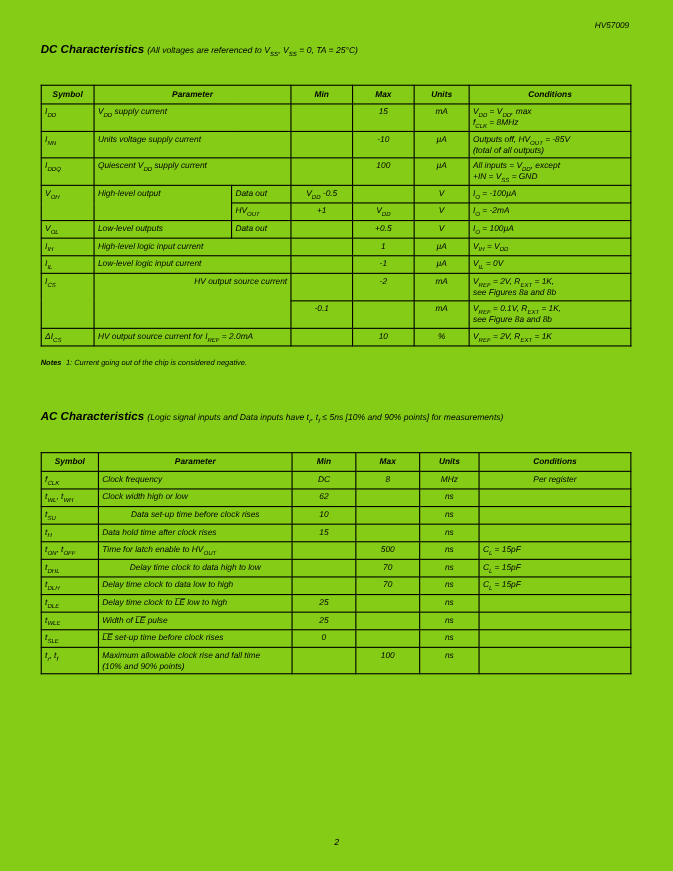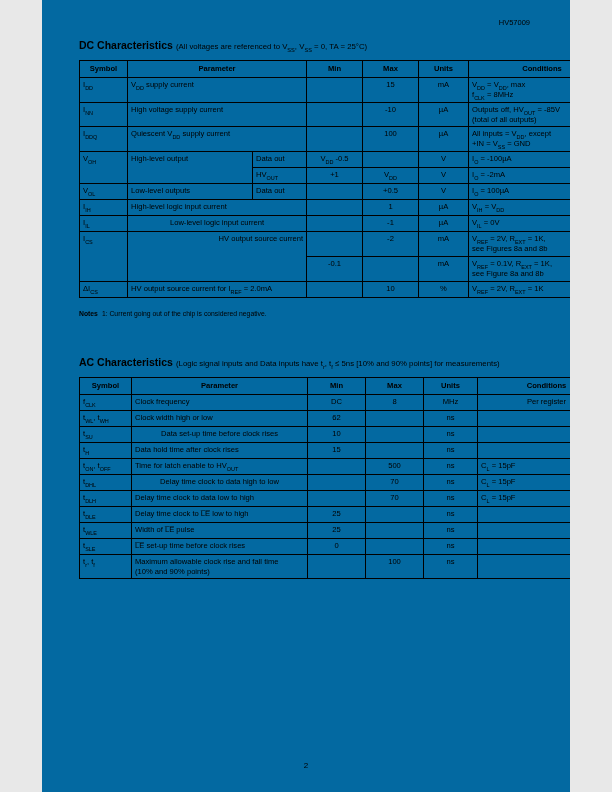--- a/index.html
+++ b/index.html
@@ -3,27 +3,28 @@
 <meta charset="utf-8">
 <style>
   html, body { margin: 0; padding: 0; background: #e8e8e8; }
   body {
     font-family: "Liberation Sans", sans-serif;
     color: #000;
     -webkit-font-smoothing: antialiased;
   }
   .page {
     position: relative;
-    width: 528px;
+    width: 612px;
     height: 792px;
     margin: 0 auto;
-    background: #0369a1;
+    background: #84cc16;
     box-sizing: border-box;
     padding: 18px 37px 0 37px;
     overflow: hidden;
+    font-style: italic;
   }
   .doc-number {
     position: absolute;
     top: 18px;
     right: 40px;
     font-size: 7.5px;
   }
   .title {
     font-size: 14px;
     font-weight: 700;
@@ -38,21 +39,21 @@
     font-weight: 700;
     font-size: 10.5px;
   }
   .sec-note {
     font-size: 7.8px;
     margin-left: 3px;
   }
   table.char-table {
     border-collapse: collapse;
     width: 537px;
-    margin-top: 7px;
+    margin-top: 24px;
     font-size: 7.6px;
     table-layout: fixed;
   }
   table.char-table th,
   table.char-table td {
     border: 1px solid #000;
     padding: 2px 3px;
     vertical-align: top;
     line-height: 1.3;
     text-align: center;
@@ -117,21 +118,21 @@
         <tr>
           <td style="text-align: left;">I<sub>DD</sub></td>
           <td colspan="2" style="text-align: left;">V<sub>DD</sub> supply current</td>
           <td></td>
           <td>15</td>
           <td>mA</td>
           <td style="text-align: left;">V<sub>DD</sub> = V<sub>DD</sub>, max<br>f<sub>CLK</sub> = 8MHz</td>
         </tr>
         <tr>
           <td style="text-align: left;">I<sub>NN</sub></td>
-          <td colspan="2" style="text-align: left;">High voltage supply current</td>
+          <td colspan="2" style="text-align: left;">Units voltage supply current</td>
           <td></td>
           <td>-10</td>
           <td>µA</td>
           <td style="text-align: left;">Outputs off, HV<sub>OUT</sub> = -85V<br>(total of all outputs)</td>
         </tr>
         <tr>
           <td style="text-align: left;">I<sub>DDQ</sub></td>
           <td colspan="2" style="text-align: left;">Quiescent V<sub>DD</sub> supply current</td>
           <td></td>
           <td>100</td>
@@ -166,21 +167,21 @@
         <tr>
           <td style="text-align: left;">I<sub>IH</sub></td>
           <td colspan="2" style="text-align: left;">High-level logic input current</td>
           <td></td>
           <td>1</td>
           <td>µA</td>
           <td style="text-align: left;">V<sub>IH</sub> = V<sub>DD</sub></td>
         </tr>
         <tr>
           <td style="text-align: left;">I<sub>IL</sub></td>
-          <td colspan="2" style="text-align: center;">Low-level logic input current</td>
+          <td colspan="2" style="text-align: left;">Low-level logic input current</td>
           <td></td>
           <td>-1</td>
           <td>µA</td>
           <td style="text-align: left;">V<sub>IL</sub> = 0V</td>
         </tr>
         <tr>
           <td rowspan="2" style="text-align: left;">I<sub>CS</sub></td>
           <td colspan="2" rowspan="2" style="text-align: right;">HV output source current</td>
           <td></td>
           <td>-2</td>

